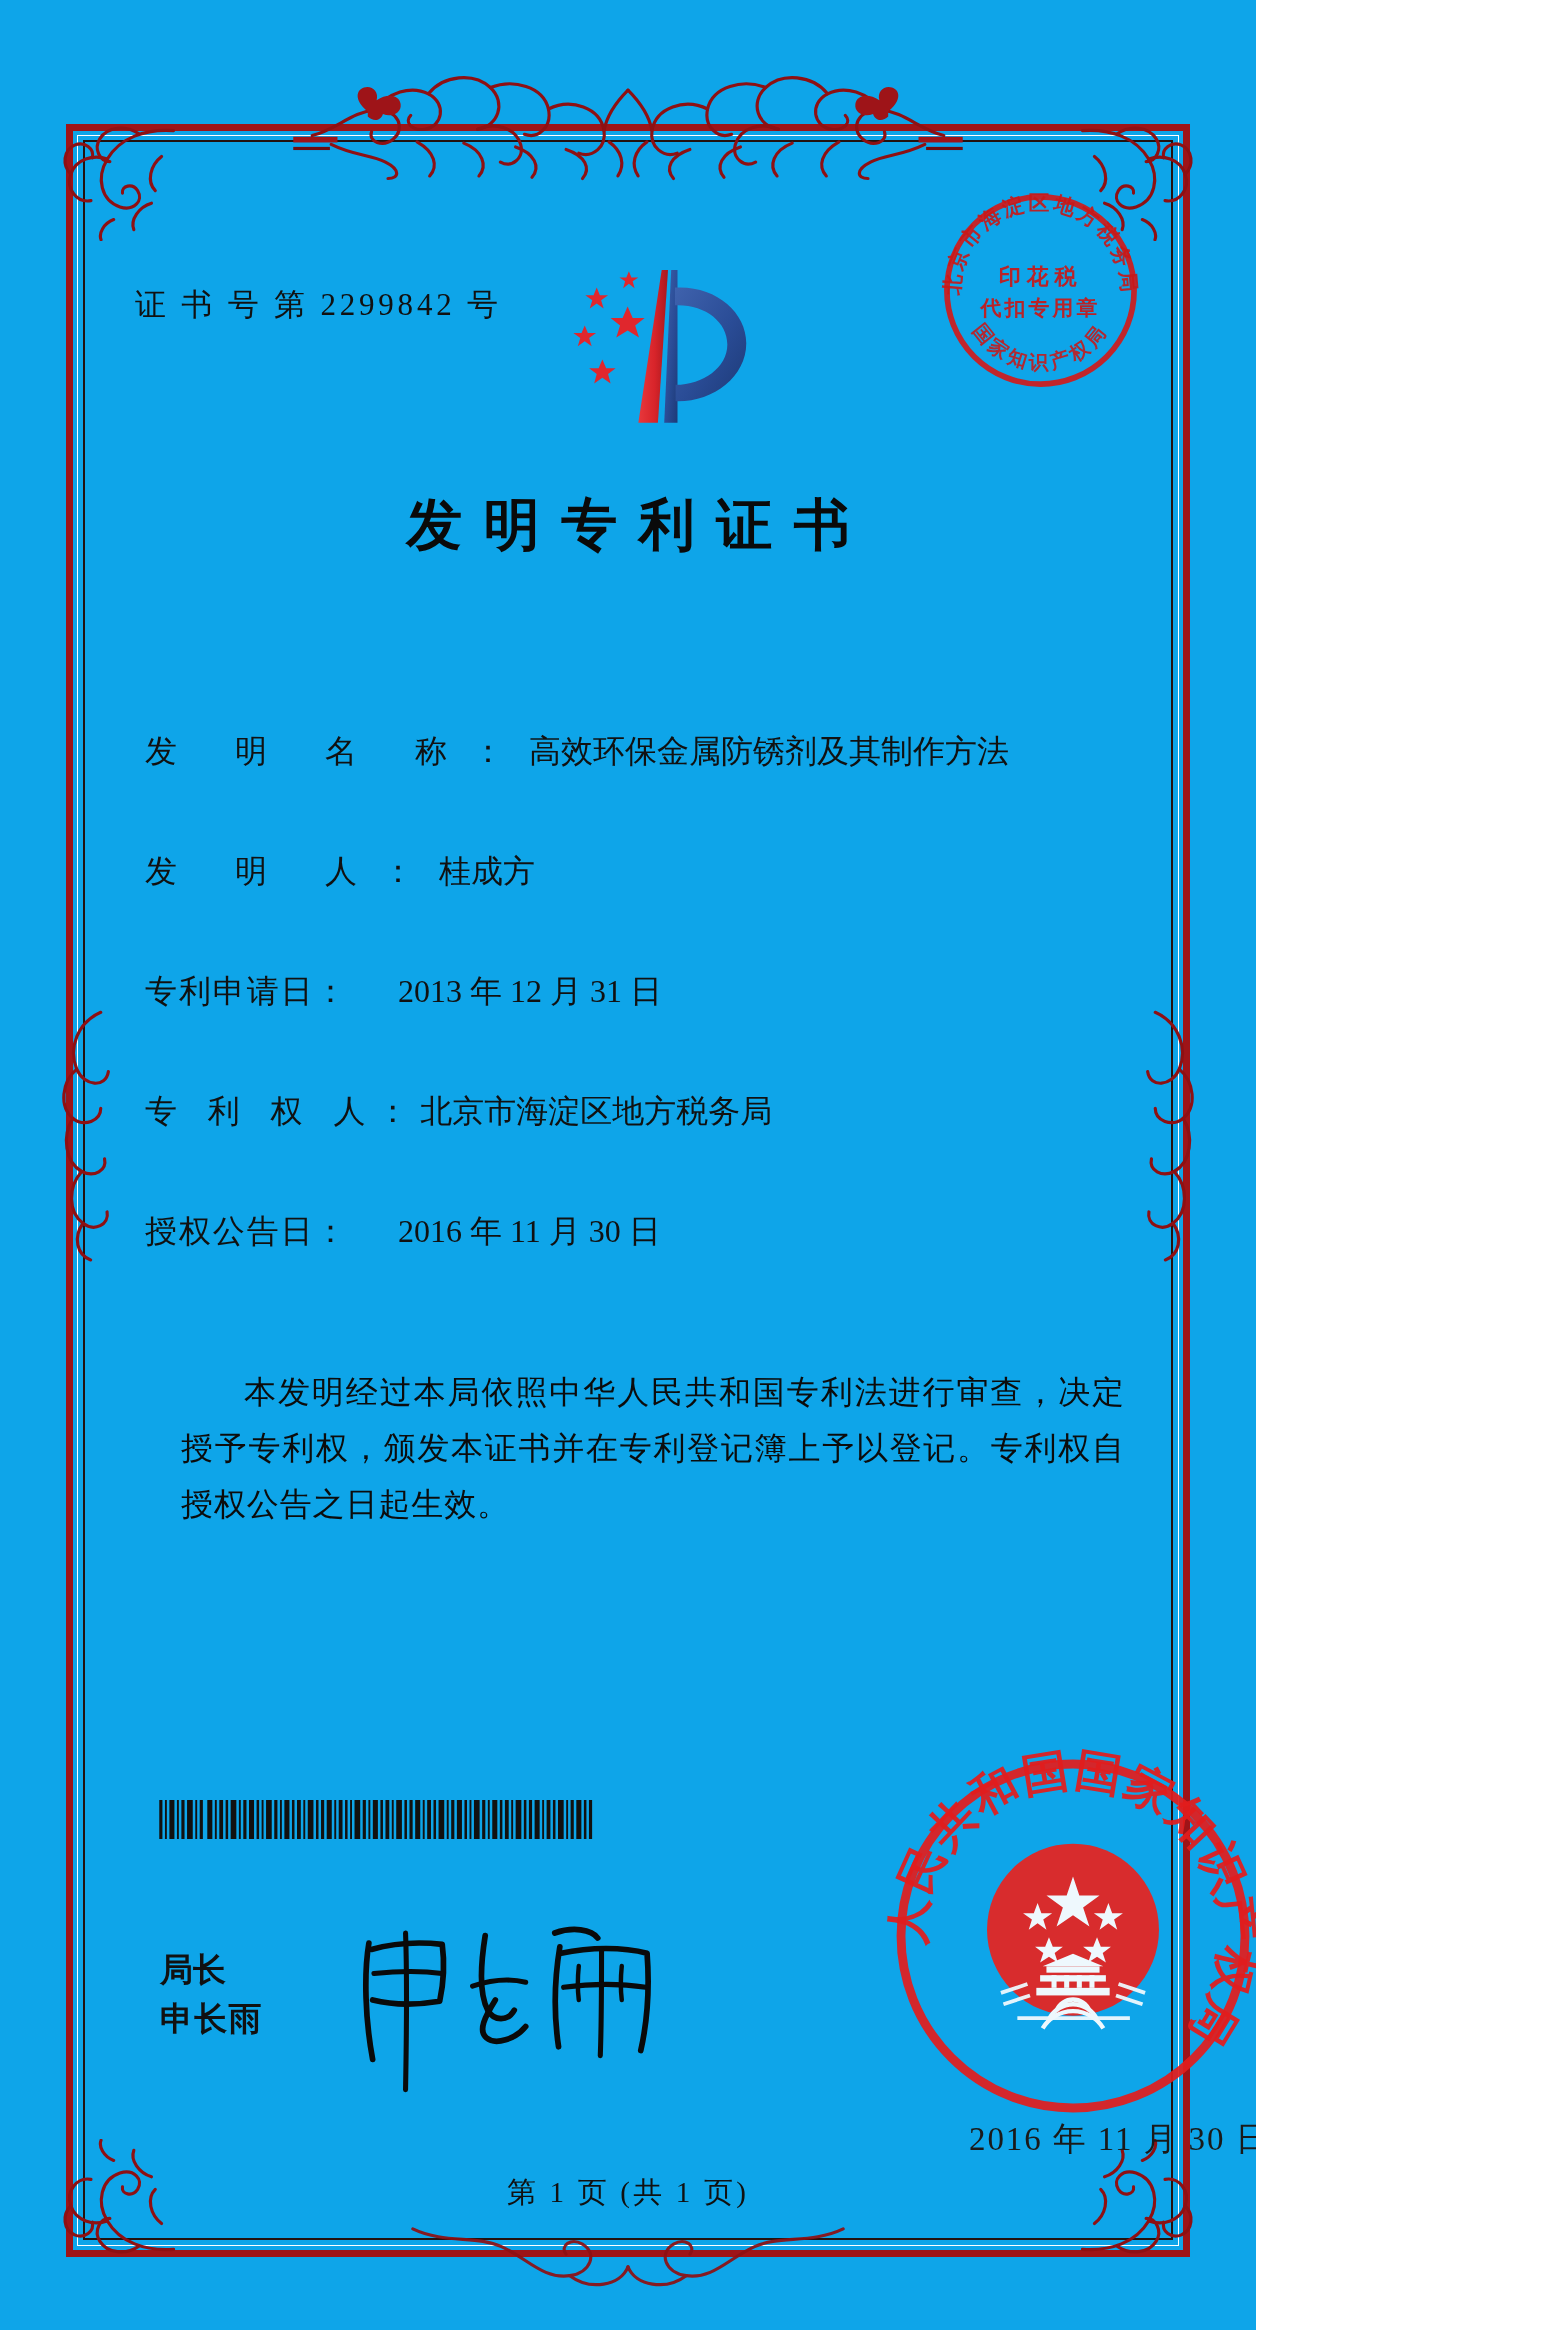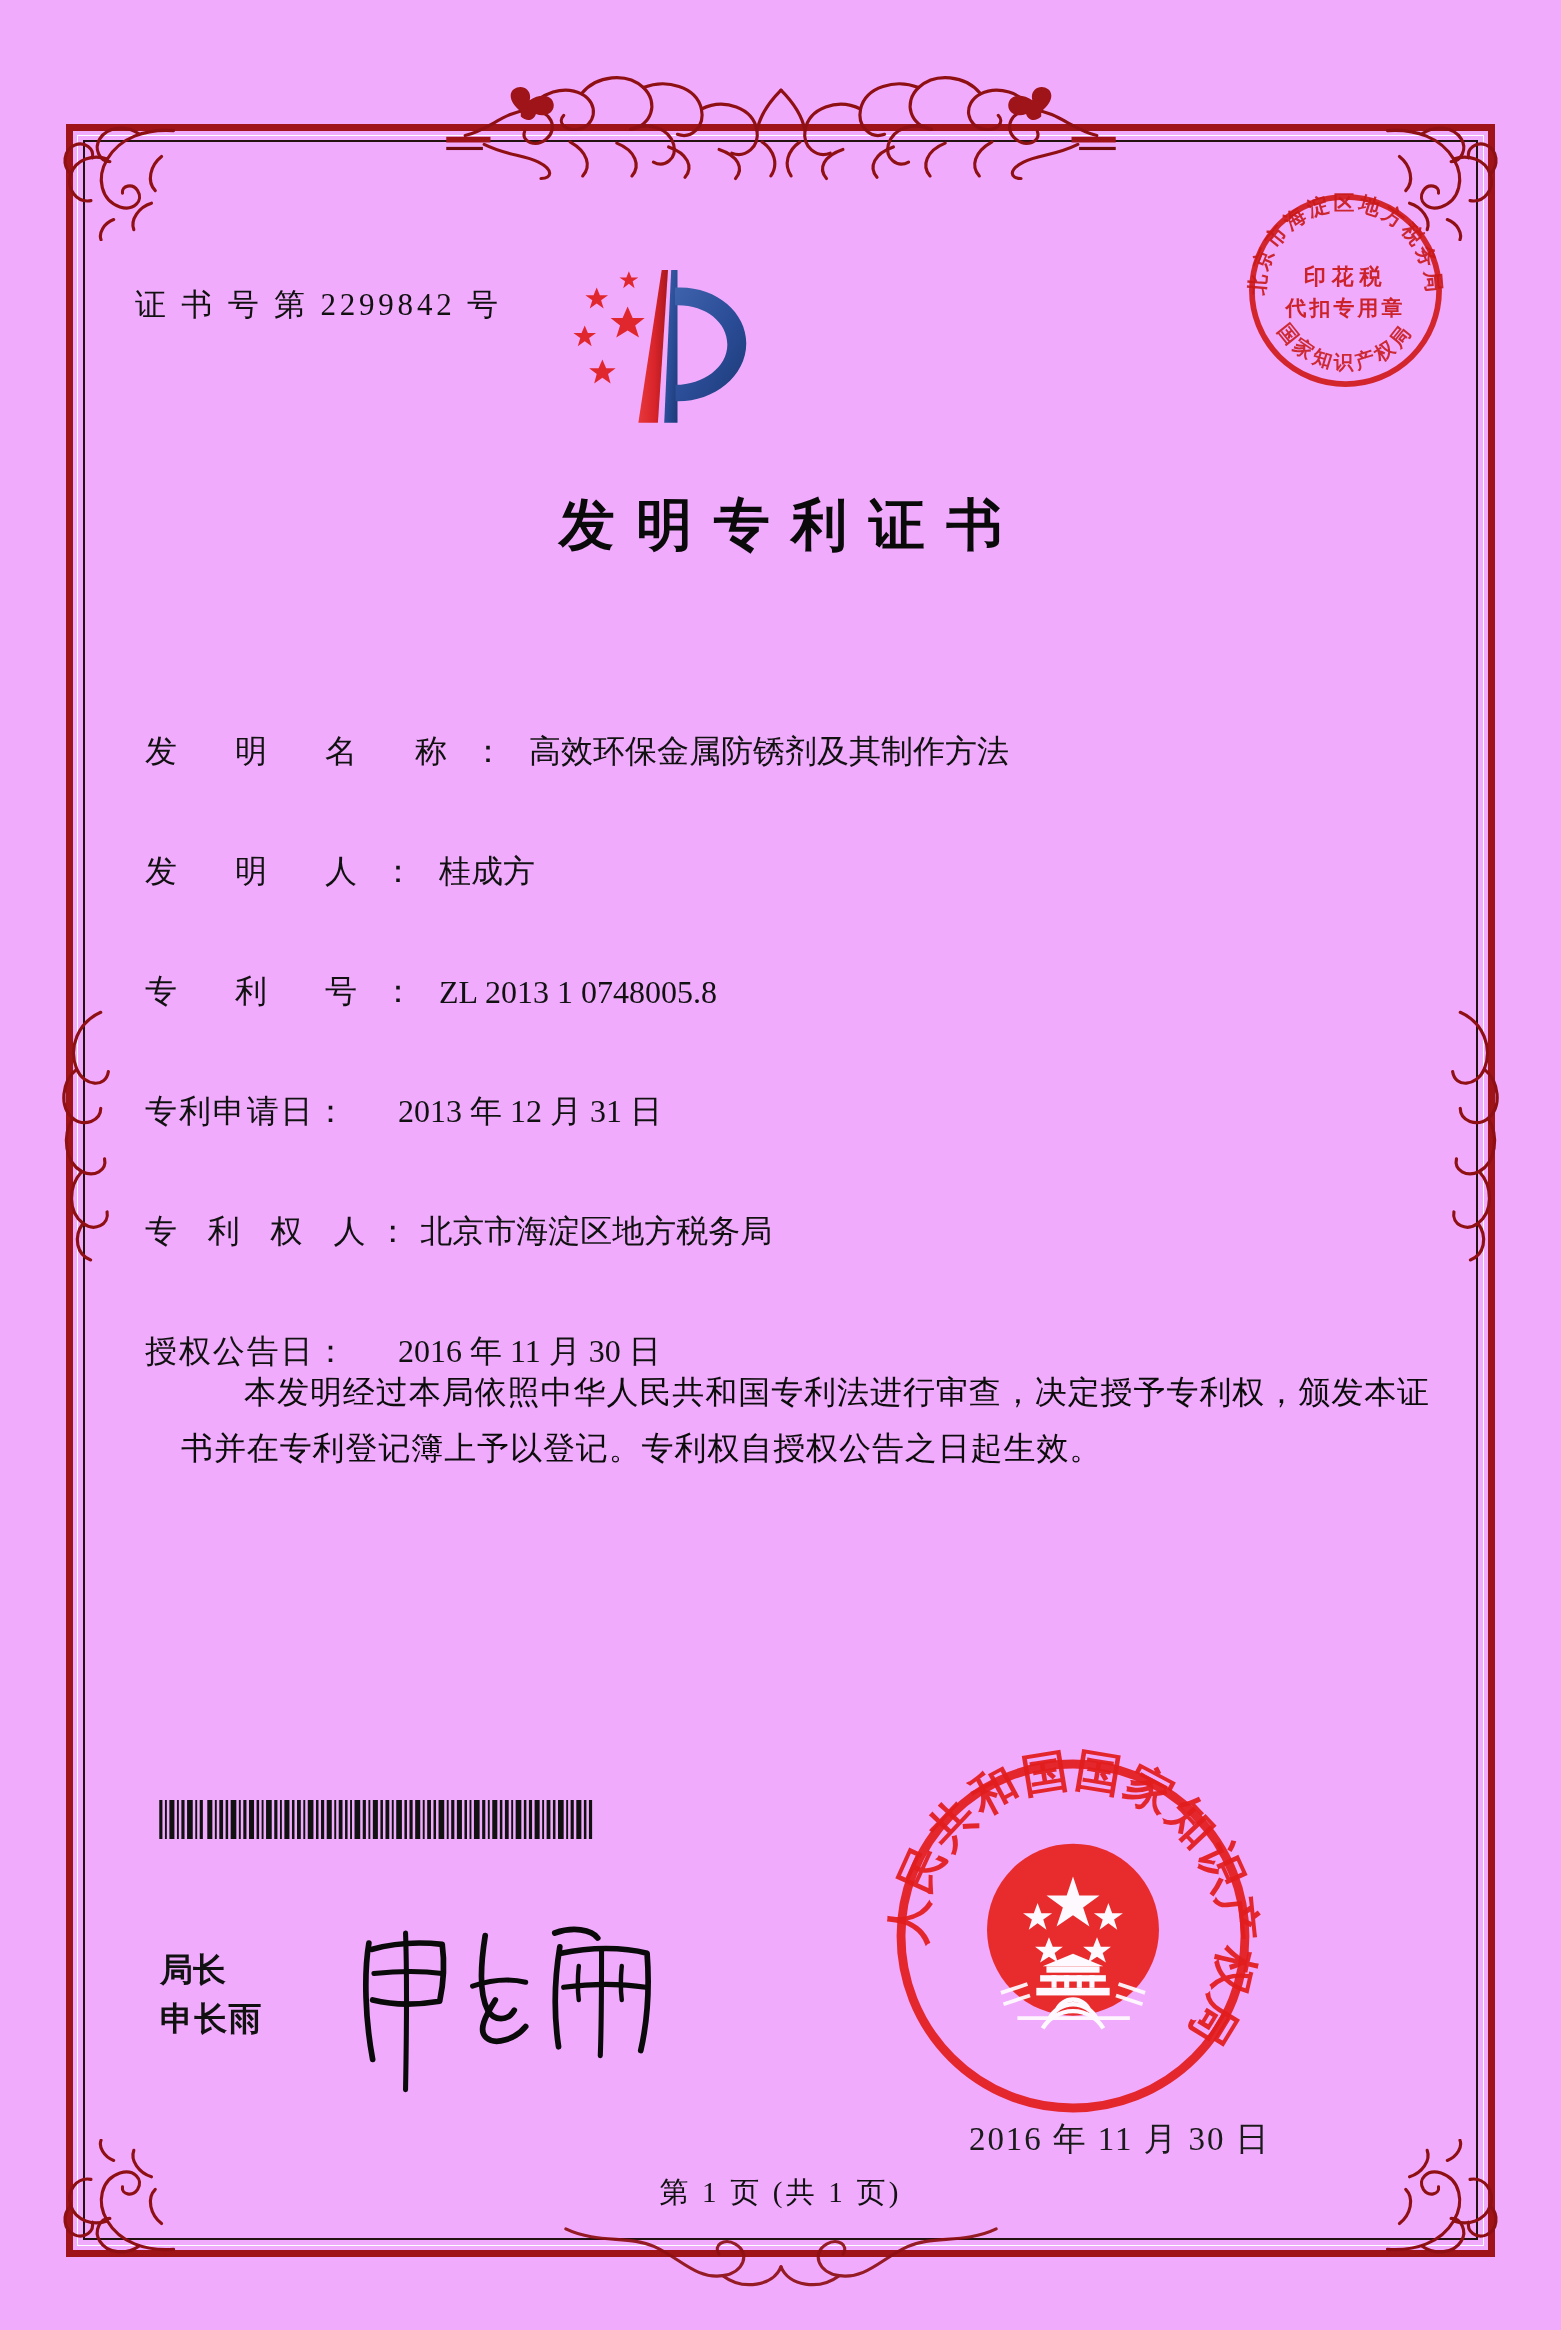--- a/index.html
+++ b/index.html
@@ -6,23 +6,23 @@
     margin: 0;
     padding: 0;
     background: #ffffff;
   }
   body {
     font-family: "Liberation Sans", sans-serif;
   }
 
   #page {
     position: relative;
-    width: 1561px;
+    width: 1256px;
     height: 2330px;
-    background: #f0abfc;
+    background: #0ea5e9;
     overflow: hidden;
   }
 
   
   .border-outer {
     position: absolute;
     left: 66px;  top: 124px;
     right: 66px; bottom: 73px;
     border: 7px solid #9e1418;
     box-sizing: border-box;
@@ -442,24 +442,20 @@
       <div class="field-row">
         <span class="field-label lbl-wide">发 明 名 称：</span>
         <span class="field-value">高效环保金属防锈剂及其制作方法</span>
       </div>
 
       <div class="field-row">
         <span class="field-label lbl-wide">发 明 人：</span>
         <span class="field-value">桂成方</span>
       </div>
 
-      <div class="field-row">
-        <span class="field-label lbl-wide">专 利 号：</span>
-        <span class="field-value">ZL 2013 1 0748005.8</span>
-      </div>
 
       <div class="field-row">
         <span class="field-label lbl-tight">专利申请日：</span>
         <span class="field-value">2013 年 12 月 31 日</span>
       </div>
 
       <div class="field-row">
         <span class="field-label lbl-mid">专 利 权 人：</span>
         <span class="field-value">北京市海淀区地方税务局</span>
       </div>

